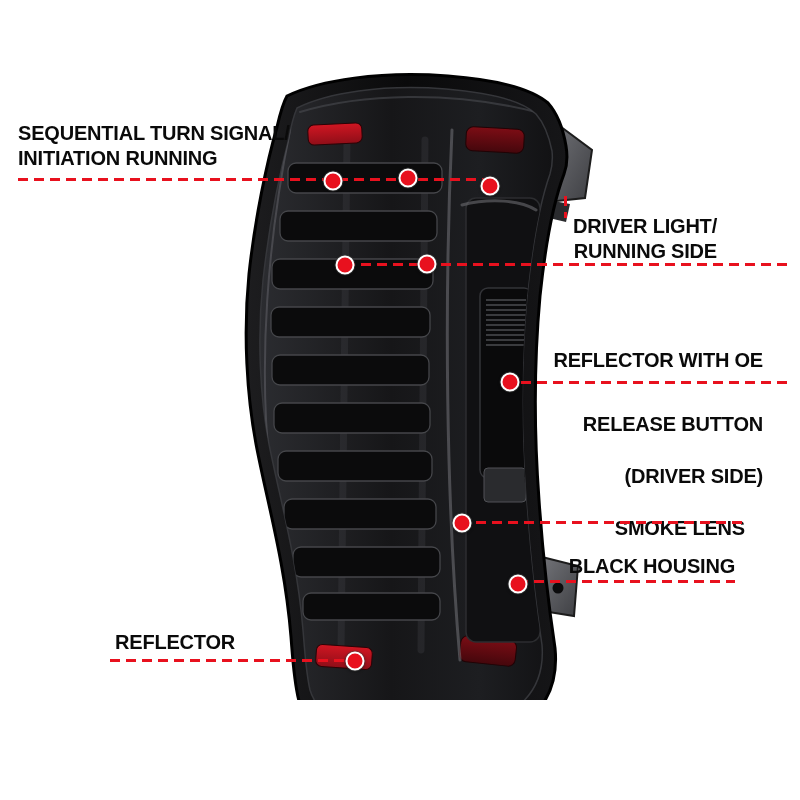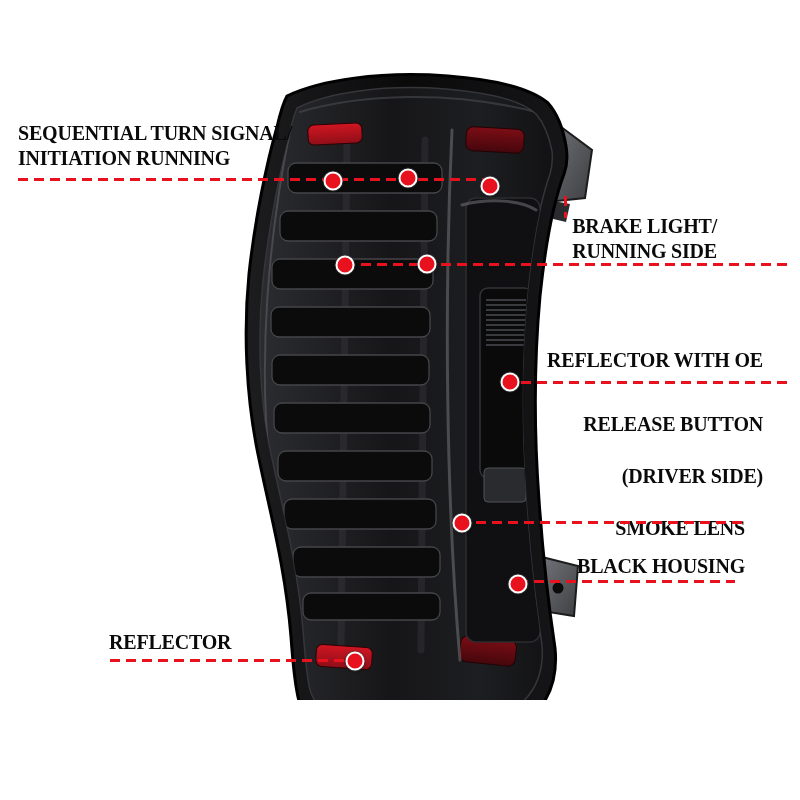--- a/index.html
+++ b/index.html
@@ -1,20 +1,20 @@
 <!DOCTYPE html>
 <html style="--accent: #e8111e;"><head>
 <meta charset="utf-8">
 <style>
   :root { --accent:#e8111e; }
   html,body { margin:0; padding:0; background:#ffffff; }
   #stage {
     position:relative; width:800px; height:700px; margin:0 auto;
     background:#ffffff; overflow:hidden;
-    font-family:Liberation Serif, serif;
+    font-family:Liberation Sans, sans-serif;
   }
   #product-svg { position:absolute; left:0; top:0; width:800px; height:800px; pointer-events:none; }
 
   
   .housing { fill:url(#gHousing); stroke:#000; stroke-width:3; }
   .lens    { fill:url(#gLens); stroke:#35363a; stroke-width:1.5; }
   .bar     { fill:#0b0b0c; stroke:#45464a; stroke-width:1.3; }
   .metal   { fill:url(#gMetal); stroke:#1c1c1c; stroke-width:2; }
   .sheen   { fill:none; stroke-linecap:round; }
 
@@ -142,38 +142,38 @@
   <div>
 
     <div class="label" style="left:18px; top:121px;">SEQUENTIAL TURN SIGNAL/</div>
     <div class="label" style="left:18px; top:146px;">INITIATION RUNNING</div>
     <div class="dash-h" style="left:18px; top:178px; width:474px;"></div>
     <div class="dot" style="left:333px; top:181px;"></div>
     <div class="dot" style="left:408px; top:178px;"></div>
     <div class="dot" style="left:490px; top:186px;"></div>
 
     <div class="dash-v" style="left:564px; top:196px; height:22px;"></div>
-    <div class="label right" style="right:83px; top:214px;">BRAKE LIGHT/</div>
+    <div class="label right" style="right:83px; top:214px;">DRIVER LIGHT/</div>
     <div class="label right" style="right:83px; top:239px;">RUNNING SIDE</div>
     <div class="dash-h" style="left:345px; top:263px; width:447px;"></div>
     <div class="dot" style="left:345px; top:265px;"></div>
     <div class="dot" style="left:427px; top:264px;"></div>
 
     <div class="label right" style="right:37px; top:348px;">REFLECTOR WITH OE</div>
     <div class="dash-h" style="left:505px; top:381px; width:285px;"></div>
     <div class="dot" style="left:510px; top:382px;"></div>
     <div class="label right" style="right:37px; top:412px;">RELEASE BUTTON</div>
     <div class="label right" style="right:37px; top:416px;margin-top:48px;">(DRIVER SIDE)</div>
 
     <div class="label right" style="right:55px; top:496px;margin-top:20px;">SMOKE LENS</div>
     <div class="dash-h" style="left:460px; top:521px; width:288px;"></div>
     <div class="dot" style="left:462px; top:523px;"></div>
 
-    <div class="label right" style="right:55px; top:554px;">BLACK HOUSING</div>
+    <div class="label right" style="right:65px; top:554px;">BLACK HOUSING</div>
     <div class="dash-h" style="left:518px; top:580px; width:217px;"></div>
     <div class="dot" style="left:518px; top:584px;"></div>
 
-    <div class="label" style="left:109px; top:630px;">REFLECTOR</div>
+    <div class="label" style="left:115px; top:630px;">REFLECTOR</div>
     <div class="dash-h" style="left:110px; top:659px; width:247px;"></div>
     <div class="dot" style="left:355px; top:661px;"></div>
 
   </div>
 </div>
 
 </body></html>

